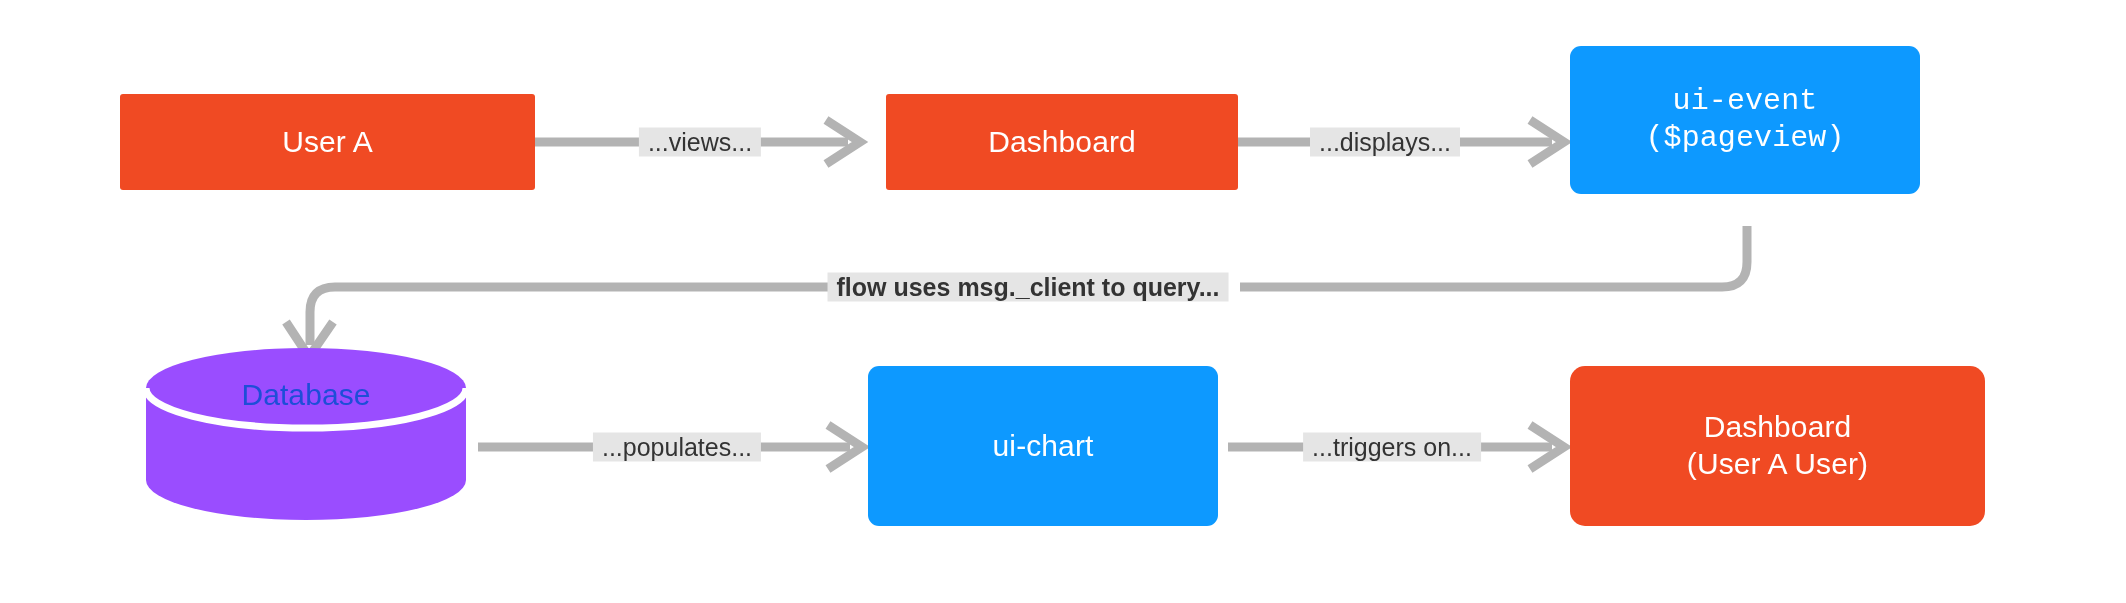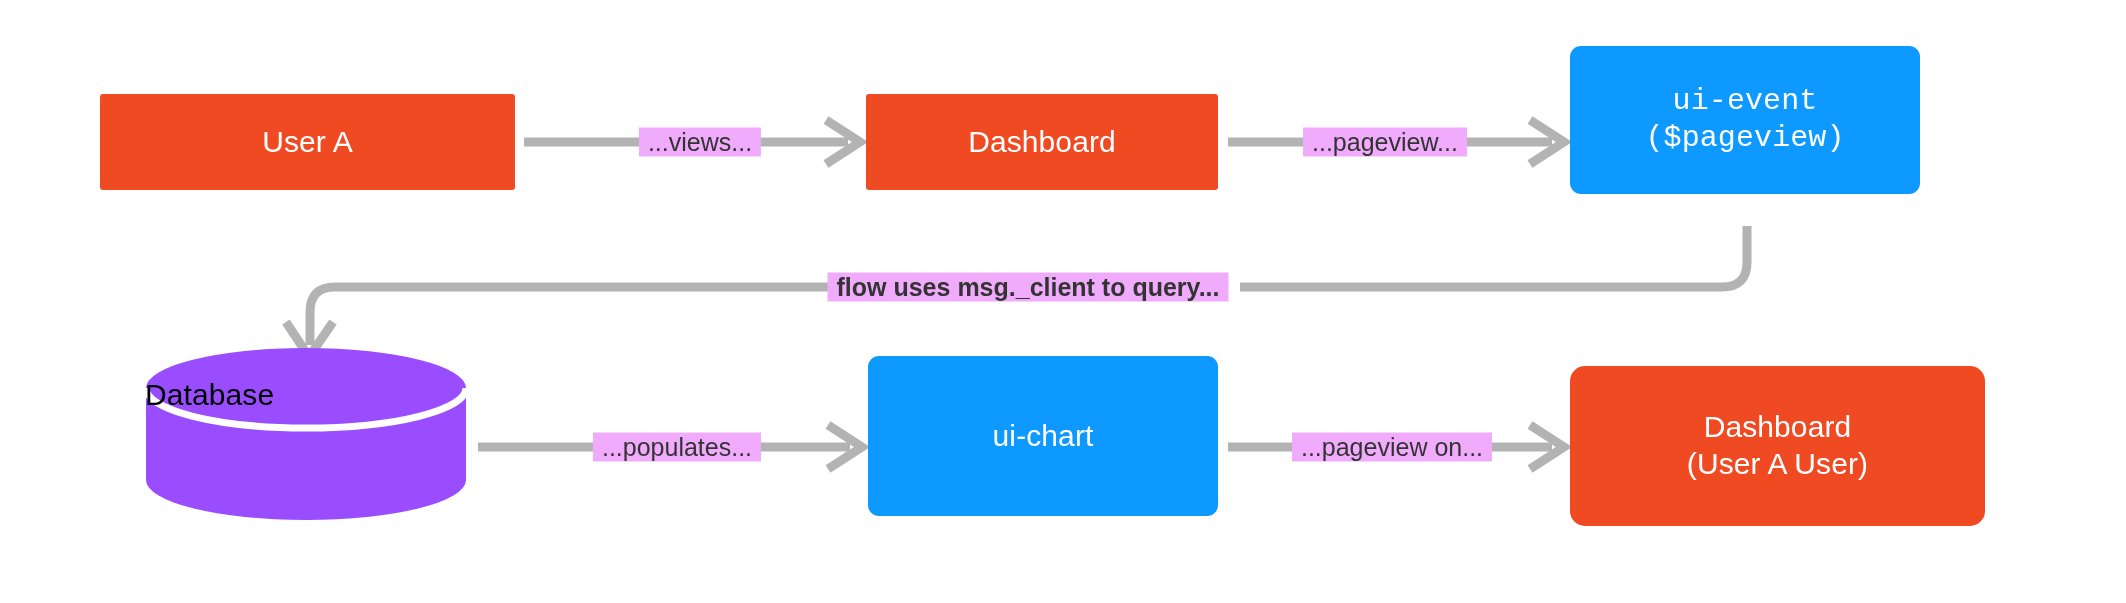--- a/index.html
+++ b/index.html
@@ -29,28 +29,28 @@
     color: #ffffff;
     font-size: 30px;
     line-height: 1.22;
     letter-spacing: 0.1px;
     text-align: center;
     white-space: pre;
   }
   .node .line { display: block; }
   .node-orange { background: #F04A23; }
   .node-blue   { background: #0D99FF; }
-  .r-sm  { border-radius: 3px; }
+  .r-sm  { border-radius: 3px; margin-left: 20px; }
   .r-md  { border-radius: 11px; }
   .r-lg  { border-radius: 15px; }
 
   #node-user-a      { left: 100px; top: 94px;  width: 415px; height: 96px; }
   #node-dashboard   { left: 866px; top: 94px;  width: 352px; height: 96px; }
   #node-ui-event    { left: 1570px; top: 46px; width: 350px; height: 148px; font-family: Liberation Mono, monospace; }
-  #node-ui-chart    { left: 868px; top: 356px; width: 350px; height: 160px; }
+  #node-ui-chart    { left: 868px; top: 366px; width: 350px; height: 160px; }
   #node-dashboard-2 { left: 1570px; top: 366px; width: 415px; height: 160px; }
 
   
   #node-database {
     position: absolute;
     left: 145px;
     top: 348px;
     width: 322px;
     height: 172px;
   }
@@ -58,21 +58,22 @@
     position: absolute;
     left: 0; top: 0;
     width: 100%; height: 100%;
     display: block;
   }
   #node-database .db-label {
     position: absolute;
     left: 0;
     top: 30px;
     width: 100%;
-    color: #000000;
+    text-align: center;
+    color: #1d4ed8;
     font-size: 30px;
     letter-spacing: 0.1px;
     pointer-events: none;
   }
 
   
   .edge-svg {
     position: absolute;
     left: 0; top: 0;
     width: 2126px;
@@ -93,21 +94,21 @@
     stroke-linecap: butt;
     stroke-linejoin: miter;
   }
   .edge-label {
     position: absolute;
     transform: translate(-50%, -50%);
     color: #333333;
     font-size: 25px;
     line-height: 1;
     white-space: nowrap;
-    background: #f0abfc;
+    background: #e5e5e5;
     padding: 2px 9px;
   }
 </style>
 </head>
 <body>
 
 <div id="canvas">
 
   <svg class="edge-svg" viewBox="0 0 2126 603">
 
@@ -126,24 +127,24 @@
     <path class="edge-path" d="M 478,447 L 594,447"></path>
     <path class="edge-path" d="M 760,447 L 850,447"></path>
     <path class="edge-head" d="M 828,425 L 862,447 L 828,469"></path>
 
     <path class="edge-path" d="M 1228,447 L 1318,447"></path>
     <path class="edge-path" d="M 1466,447 L 1552,447"></path>
     <path class="edge-head" d="M 1530,425 L 1564,447 L 1530,469"></path>
   </svg>
 
   <div class="edge-label" style="left:700px;  top:142px;">...views...</div>
-  <div class="edge-label" style="left:1385px; top:142px;">...pageview...</div>
+  <div class="edge-label" style="left:1385px; top:142px;">...displays...</div>
   <div class="edge-label" style="left:1028px; top:287px;font-weight:bold;">flow uses msg._client to query...</div>
   <div class="edge-label" style="left:677px;  top:447px;text-align:center;">...populates...</div>
-  <div class="edge-label" style="left:1392px; top:447px;">...pageview on...</div>
+  <div class="edge-label" style="left:1392px; top:447px;">...triggers on...</div>
 
   <div id="node-user-a" class="node node-orange r-sm">
     <span class="line">User A</span>
   </div>
 
   <div id="node-dashboard" class="node node-orange r-sm">
     <span class="line">Dashboard</span>
   </div>
 
   <div id="node-ui-event" class="node node-blue r-md">

